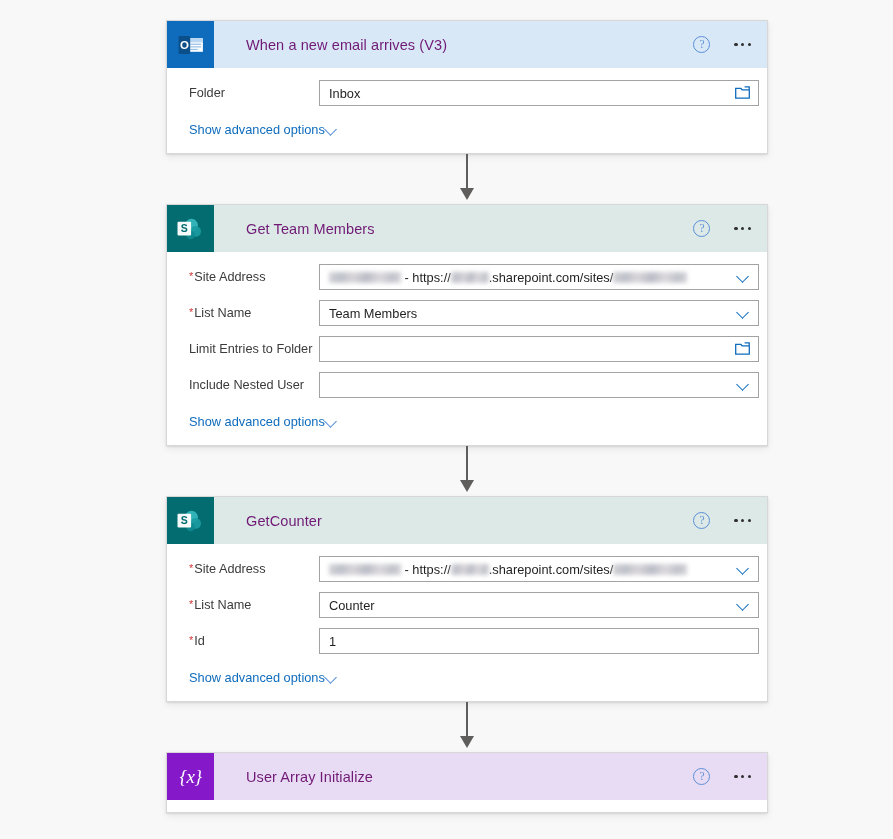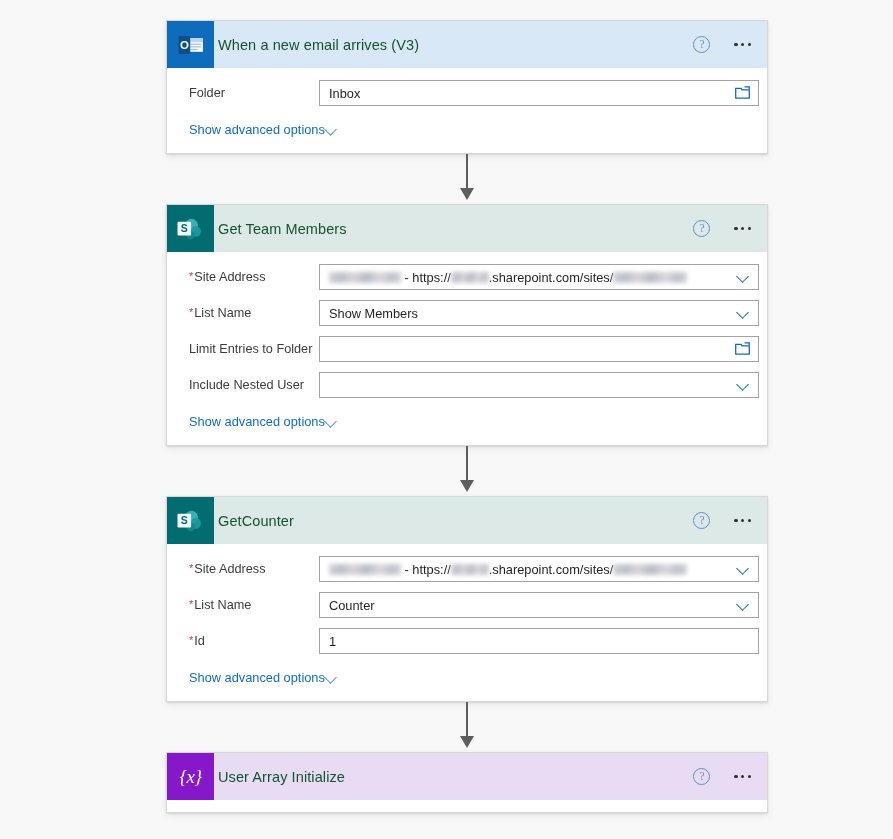--- a/index.html
+++ b/index.html
@@ -46,22 +46,22 @@
     flex: 0 0 47px;
     display: flex; align-items: center; justify-content: center;
     position: relative;
   }
   .app-icon.outlook    { background: #0f6cbd; }
   .app-icon.sharepoint { background: #036c70; }
   .app-icon.variables  { background: #8518c8; }
 
   .card-title {
     font-size: 14.5px;
-    color: #14532d;
-    margin-left: 4px;
+    color: #701a75;
+    margin-left: 32px;
     letter-spacing: .1px;
     white-space: nowrap;
   }
   .header-actions {
     position: absolute;
     right: 14px; top: 0; height: 47px;
     display: flex; align-items: center; gap: 22px;
   }
   .help-icon {
     width: 17px; height: 17px;
@@ -270,21 +270,21 @@
         <div class="field-row">
       <div class="field-label"><span class="req-star">*</span>Site Address</div>
       <div class="field-control">
               <span class="site-text"><span class="redacted" style="width:72px;"></span><span> - https://</span><span class="redacted" style="width:38px;"></span><span>.sharepoint.com/sites/</span><span class="redacted" style="width:74px;"></span></span>
               <span class="chevron"></span>
             </div>
     </div>
           <div class="field-row">
       <div class="field-label"><span class="req-star">*</span>List Name</div>
       <div class="field-control">
-              <span>Show Members</span>
+              <span>Team Members</span>
               <span class="chevron"></span>
             </div>
     </div>
           <div class="field-row">
       <div class="field-label">Limit Entries to Folder</div>
       <div class="field-control placeholder">
               <span class="folder-pick">
     <svg width="15" height="13" viewBox="0 0 15 13" aria-hidden="true">
       <path d="M0.7 2.3 h5.1 l1.3 1.5 h7.2 v8.4 h-13.6 z" fill="none" stroke="#0f6cbd" stroke-width="1.3"></path>
       <path d="M9.6 0.8 h4.6 v2.6" fill="none" stroke="#0f6cbd" stroke-width="1.3"></path>

